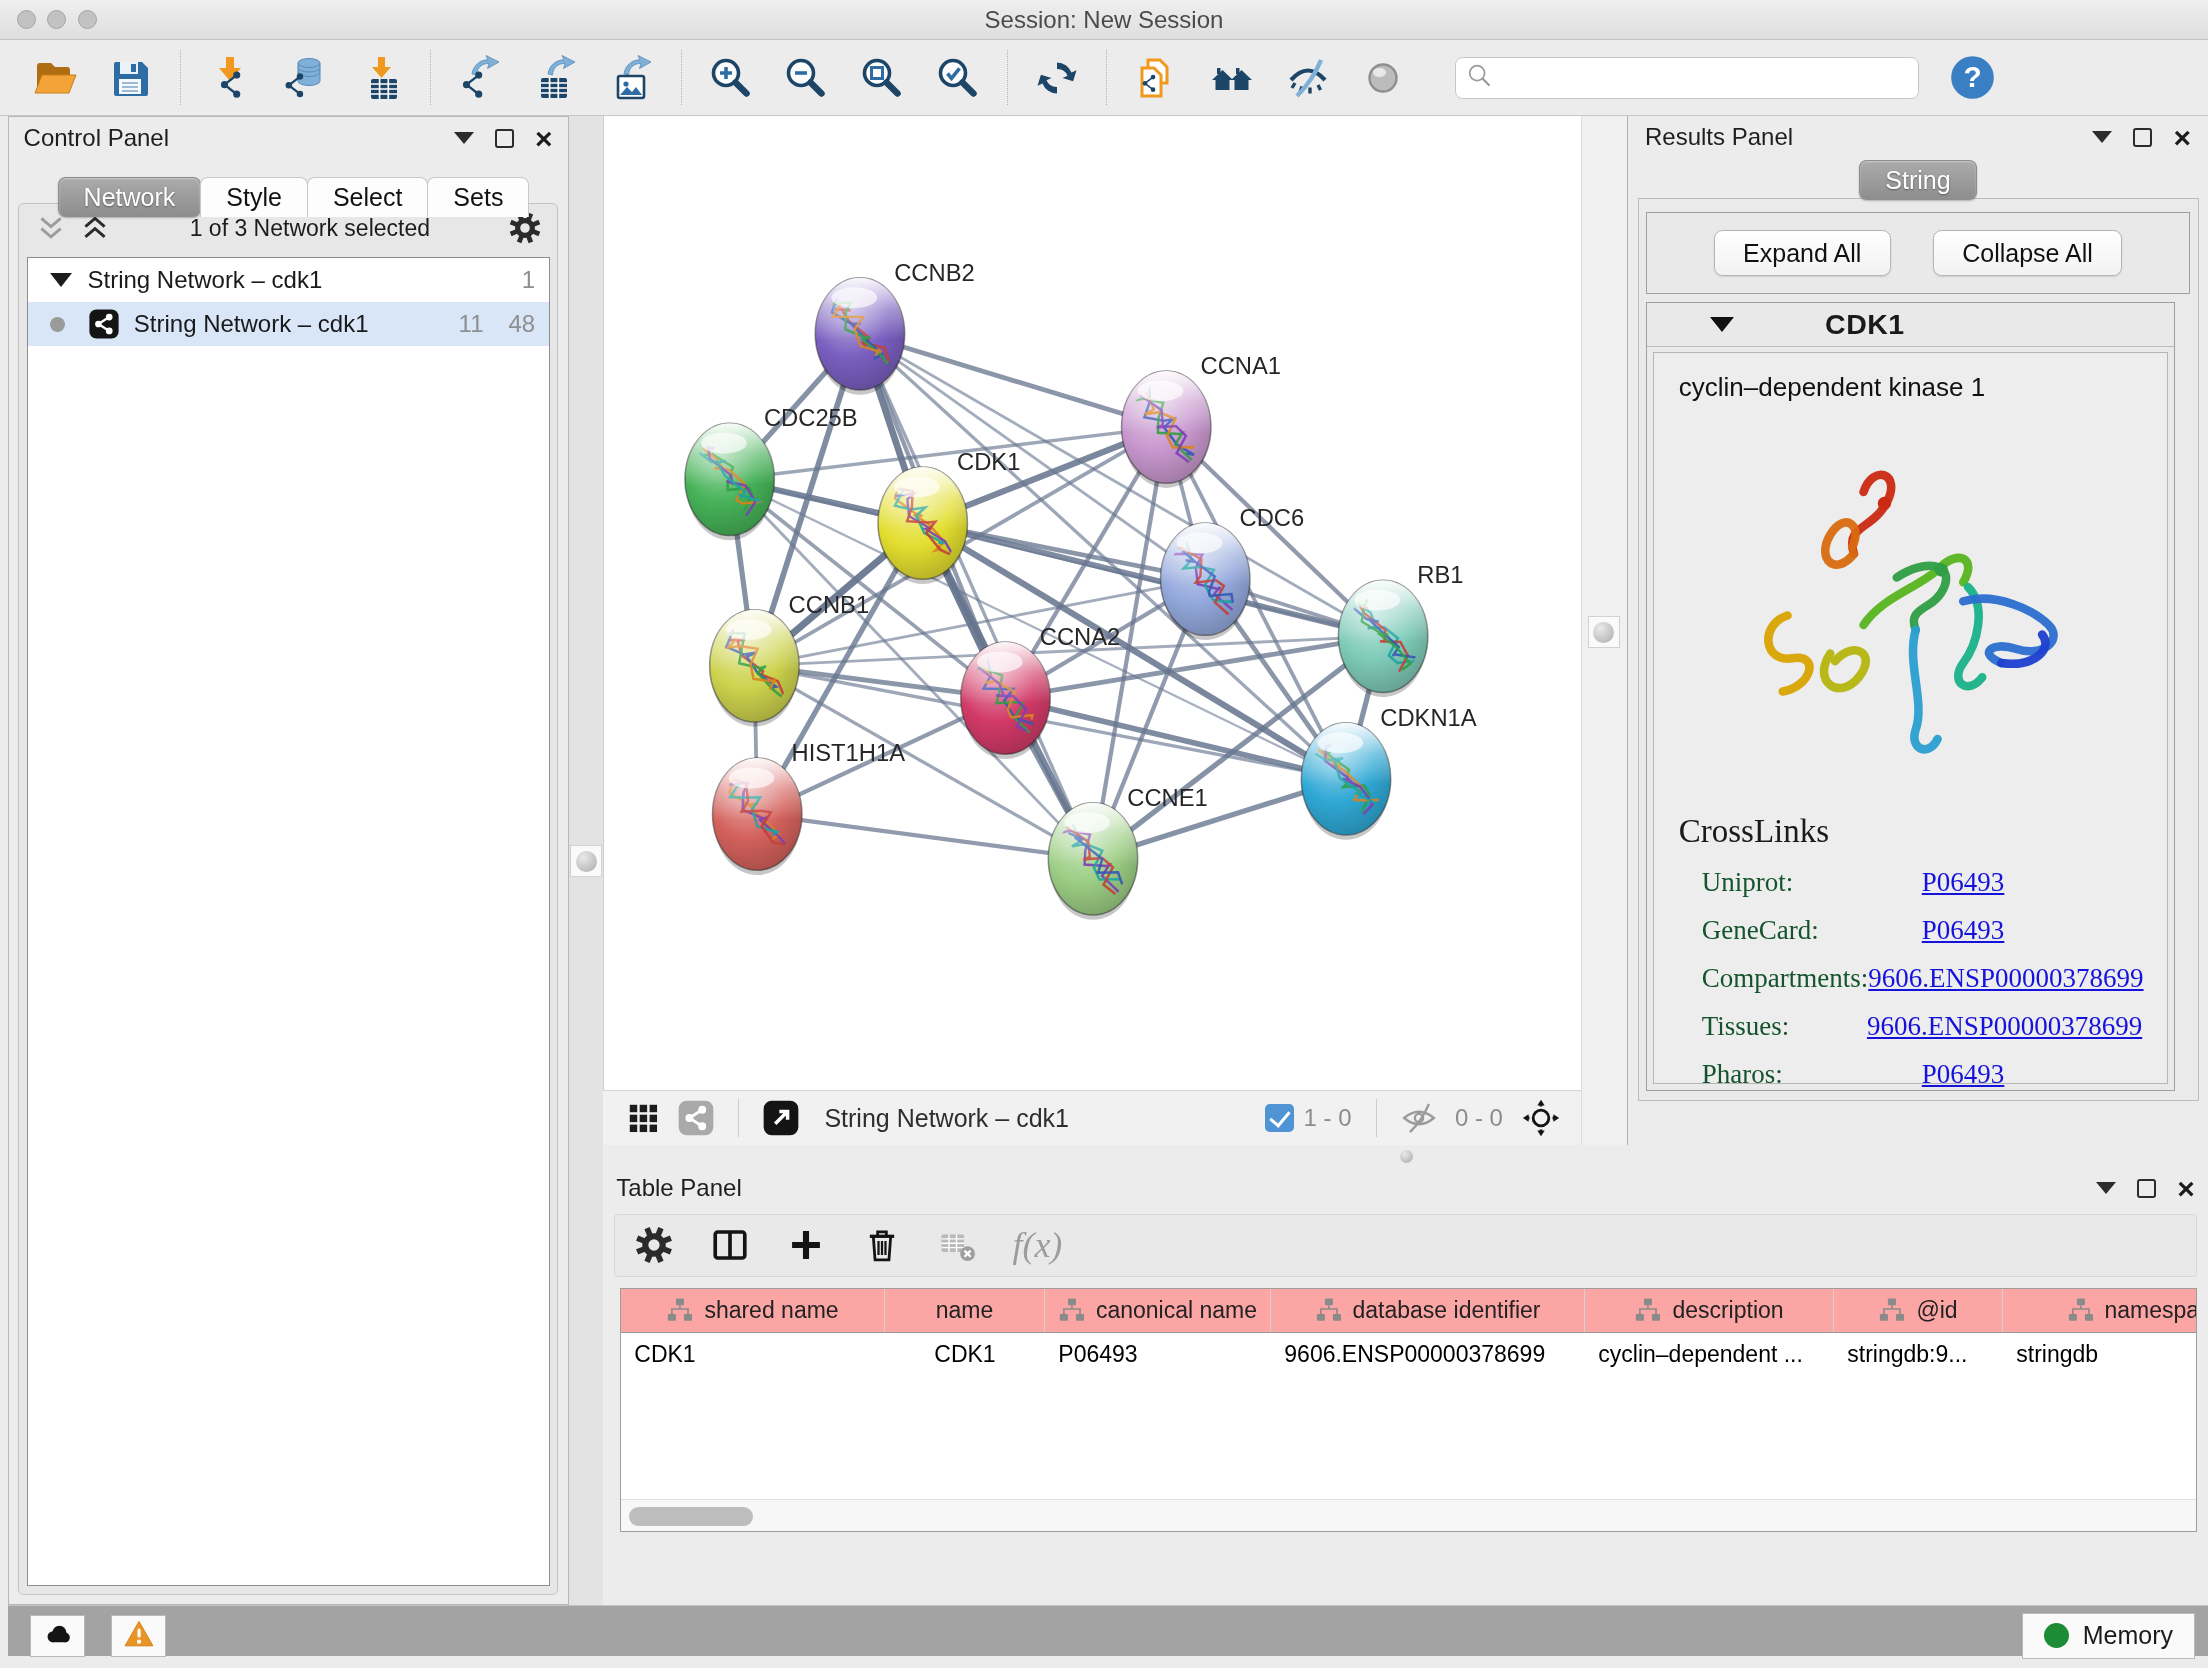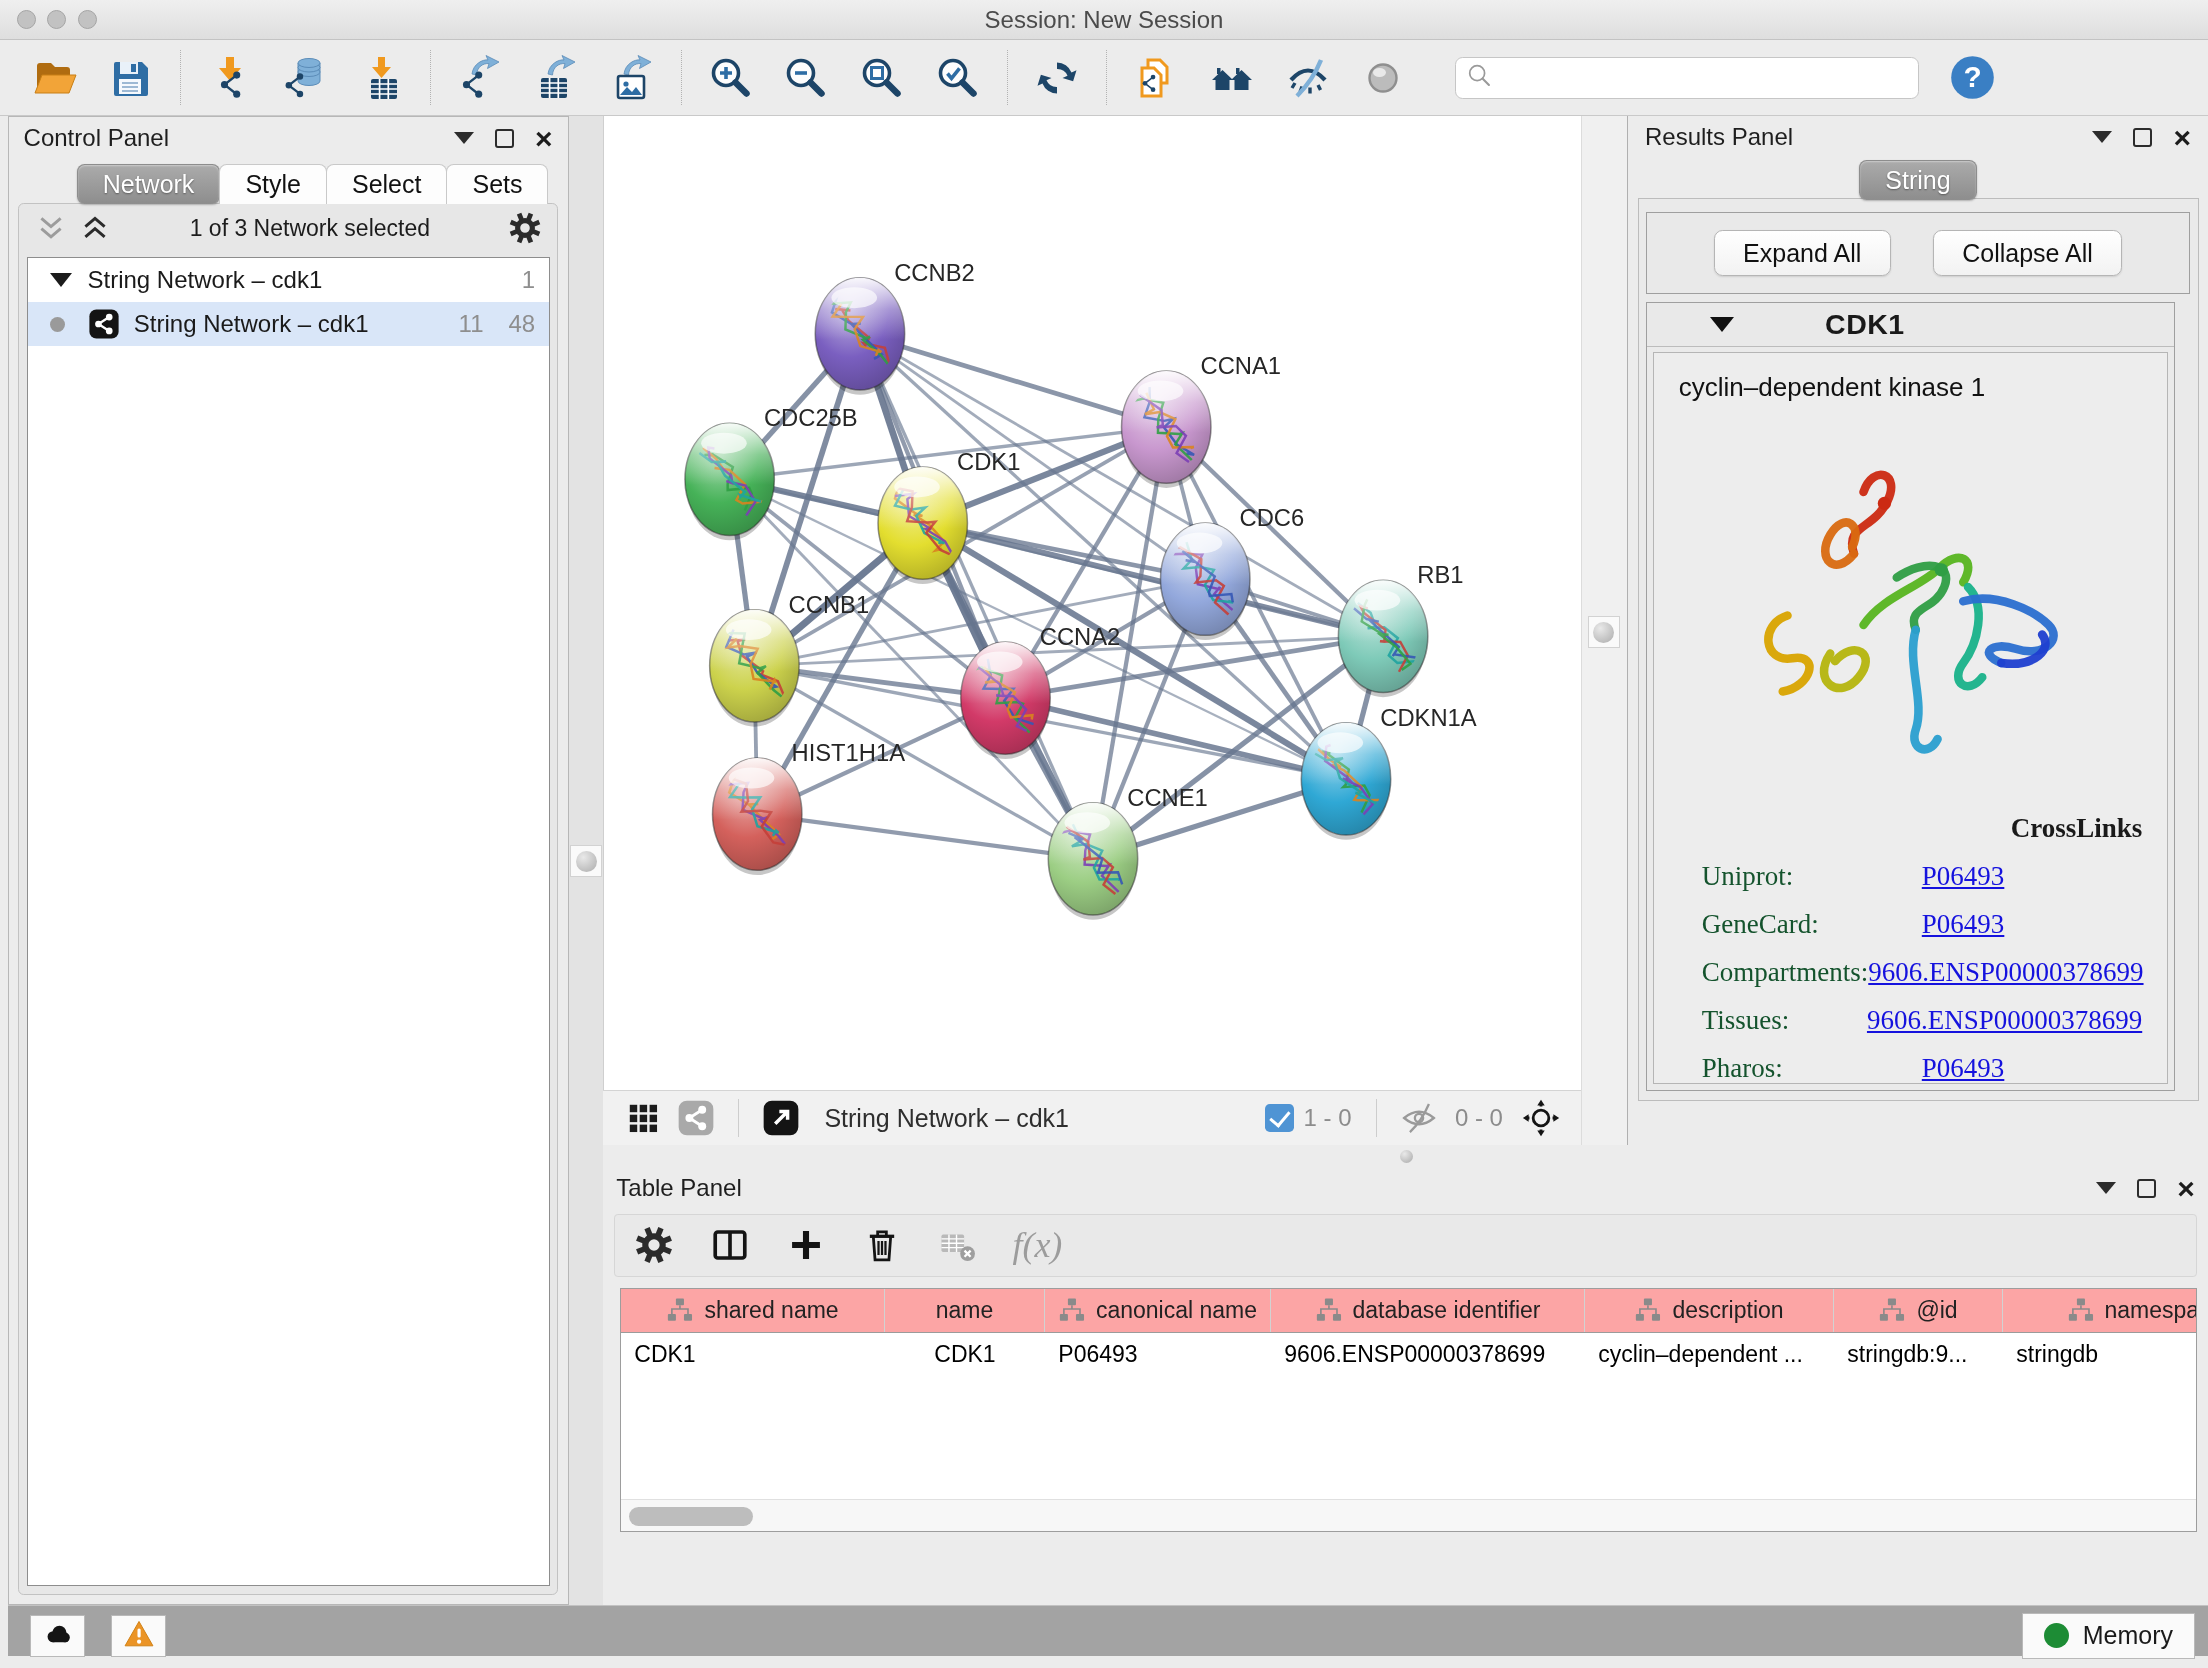--- a/index.html
+++ b/index.html
@@ -39,21 +39,21 @@
     border-radius:7.6px 7.6px 0 0; cursor:pointer; position:relative; }
   .tab + .tab { margin-left:-1px; }
   .tab.selected { background:linear-gradient(#ababab,#8d8d8d); color:#fff; text-shadow:0 1px 1.9px rgba(0,0,0,.4);
     border-color:#8d8d8d; border-radius:7.6px; box-shadow:inset 0 1px 1.9px rgba(255,255,255,.4), 0 1px 1.9px rgba(0,0,0,.25); }
 
   
   .control-panel { position:absolute; left:7.6px; top:116px; width:561px; height:1489px;
     background:#ececec; border:1px solid #b7b7b7; }
   .cp-head { height:42px; display:flex; align-items:center; padding:0 15px; }
   .cp-head .ph-title { font-size:24px; color:#1e1e1e; flex:1; }
-  .cp-tabs { padding-left:49px; height:24px; margin-top:5px; position:relative; z-index:2;text-align:center; }
+  .cp-tabs { padding-left:49px; height:24px; margin-top:18px; position:relative; z-index:2; }
   .cp-body { position:absolute; left:9.5px; right:9.5px; top:86px; bottom:9.5px; background:#e7e7e7;
     border:1px solid #c2c2c2; border-radius:5.7px; }
   .cp-toolrow { height:48px; display:flex; align-items:center; padding:0 15px; }
   .cp-toolrow .mid { flex:1; text-align:center; font-size:23px; color:#1c1c1c; }
   .icon-btn { display:inline-flex; align-items:center; justify-content:center; cursor:pointer; }
   .icon-btn svg { width:34px; height:34px; }
   .net-tree { position:absolute; left:7.6px; right:7.6px; top:53px; bottom:7.6px; background:#fff; border:1px solid #8d8d8d; overflow:hidden; }
   .tree-row { height:44px; display:flex; align-items:center; font-size:24px; padding:0 13.3px; }
   .tree-row.selected { background:#d9e6f8; }
   .tree-row .grow { flex:1; }
@@ -92,21 +92,21 @@
     display:flex; align-items:center; justify-content:center; gap:42px; }
   .btn { background:linear-gradient(#ffffff,#f2f2f2); border:1px solid #b5b5b5; border-radius:8.6px;
     font-size:25px; padding:7.6px 28.5px; color:#111; cursor:pointer; box-shadow:0 1px 1.9px rgba(0,0,0,.12); font-family:"Liberation Sans",sans-serif; }
   .gene-box { margin:3.8px 7.6px 7.6px 7.6px; border:1px solid #9f9f9f; background:#eaeaea; position:absolute; left:0; right:15px; top:103px; bottom:9.5px; }
   .gene-head { height:44px; display:flex; align-items:center; border-bottom:1px solid #bcbcbc; background:#e9e9e9; }
   .gene-head .g-tri { width:0; height:0; border-left:12.4px solid transparent; border-right:12.4px solid transparent; border-top:15px solid #111; margin-left:63px; }
   .gene-head .g-name { font-size:28.5px; font-weight:bold; margin-left:91px; letter-spacing:0.5px; }
   .gene-content { position:absolute; left:5.7px; right:5.7px; top:49px; bottom:5.7px; background:#ededed; border:1px solid #b5b5b5; padding:19px 25px; }
   .gene-desc { font-size:26px; color:#111; }
   .protein-img { display:block; margin:32px auto 9.5px auto; }
-  .xl-title { font-family:"Liberation Serif", serif; font-weight:bold; font-size:27px; margin-top:36px;text-align:right; }
+  .xl-title { font-family:"Liberation Serif", serif; font-weight:normal; font-size:33px; margin-top:36px; }
   .xl-row { display:flex; font-family:"Liberation Serif", serif; font-size:27px; margin-top:17px; }
   .xl-row .xl-label { width:243px; padding-left:23px; color:#14532d; }
   .xl-row a { color:#1512de; text-decoration:underline; cursor:pointer; }
 
   
   .table-panel { position:absolute; left:603px; top:1168px; width:1605px; height:438px; background:#ececec; }
   .tp-head { height:40px; display:flex; align-items:center; padding:0 13.3px; }
   .tp-head .ph-title { font-size:24px; color:#1e1e1e; flex:1; }
   .tp-toolbar { margin:5.7px 11.4px 0 11.4px; height:63px; background:#e9e9e9; border:1px solid #d6d6d6; border-radius:3.8px;
     display:flex; align-items:center; padding:0 17px; gap:32px; }

